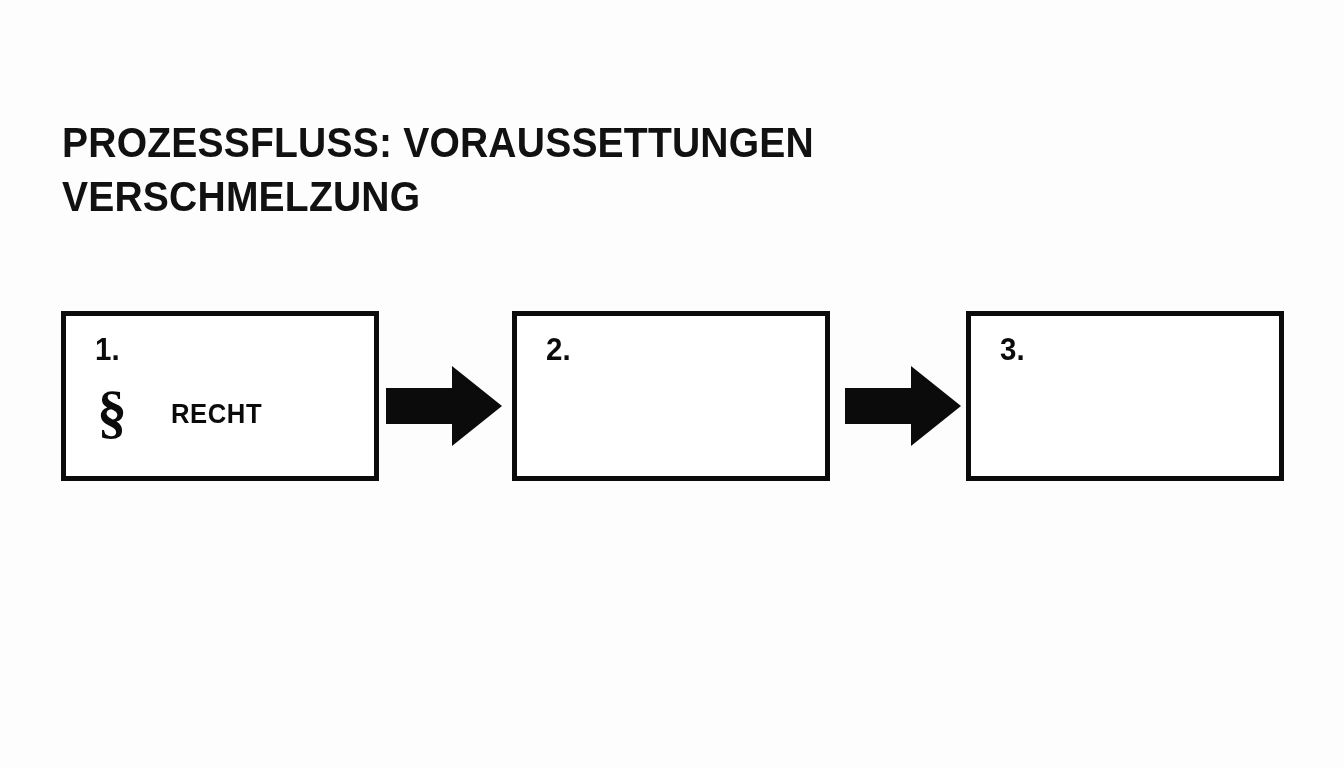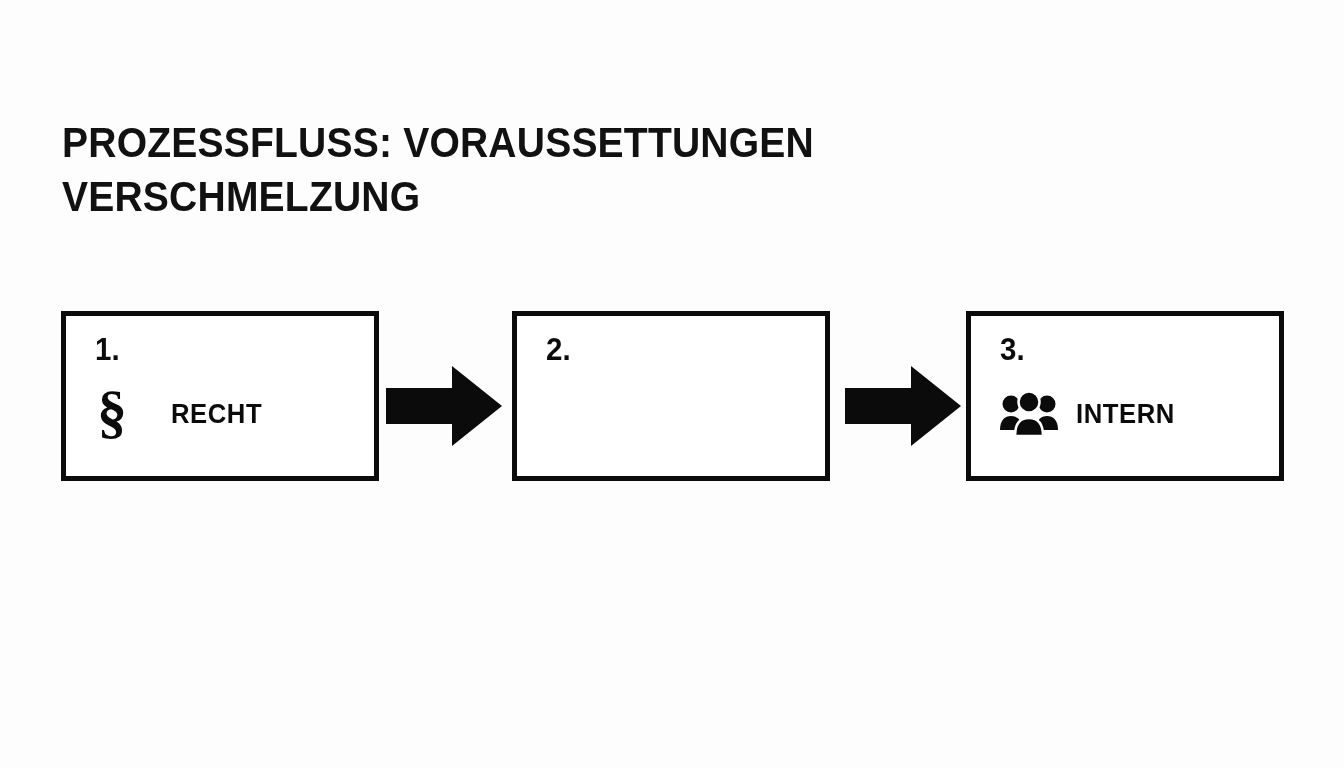--- a/index.html
+++ b/index.html
@@ -161,32 +161,16 @@
     </div>
 
     <div class="flow-arrow a2">
       <svg viewBox="0 0 116 82" xmlns="http://www.w3.org/2000/svg" aria-hidden="true">
         <path d="M0 23 L66 23 L66 1 L116 41 L66 81 L66 59 L0 59 Z" fill="currentColor"></path>
       </svg>
     </div>
 
     <div class="step-box b3">
       <div class="step-number">3.</div>
-      <div class="step-body">
-        <span class="step-icon">
-          <svg width="58" height="44" viewBox="0 0 58 44" xmlns="http://www.w3.org/2000/svg" aria-hidden="true">
-
-            <circle cx="11" cy="12" r="8.5" fill="currentColor"></circle>
-            <path d="M0 38 C0 28 5 24 11 24 C17 24 22 28 22 38 Z" fill="currentColor"></path>
-
-            <circle cx="47" cy="12" r="8.5" fill="currentColor"></circle>
-            <path d="M36 38 C36 28 41 24 47 24 C53 24 58 28 58 38 Z" fill="currentColor"></path>
-
-            <circle cx="29" cy="10" r="10.5" fill="currentColor" stroke="#ffffff" stroke-width="2.5"></circle>
-            <path d="M15 44 C15 31 21 26 29 26 C37 26 43 31 43 44 Z" fill="currentColor" stroke="#ffffff" stroke-width="2.5"></path>
-          </svg>
-        </span>
-        <span class="step-label lbl3">INTERN</span>
-      </div>
     </div>
 
   </div>
 </div>
 
 </body></html>

